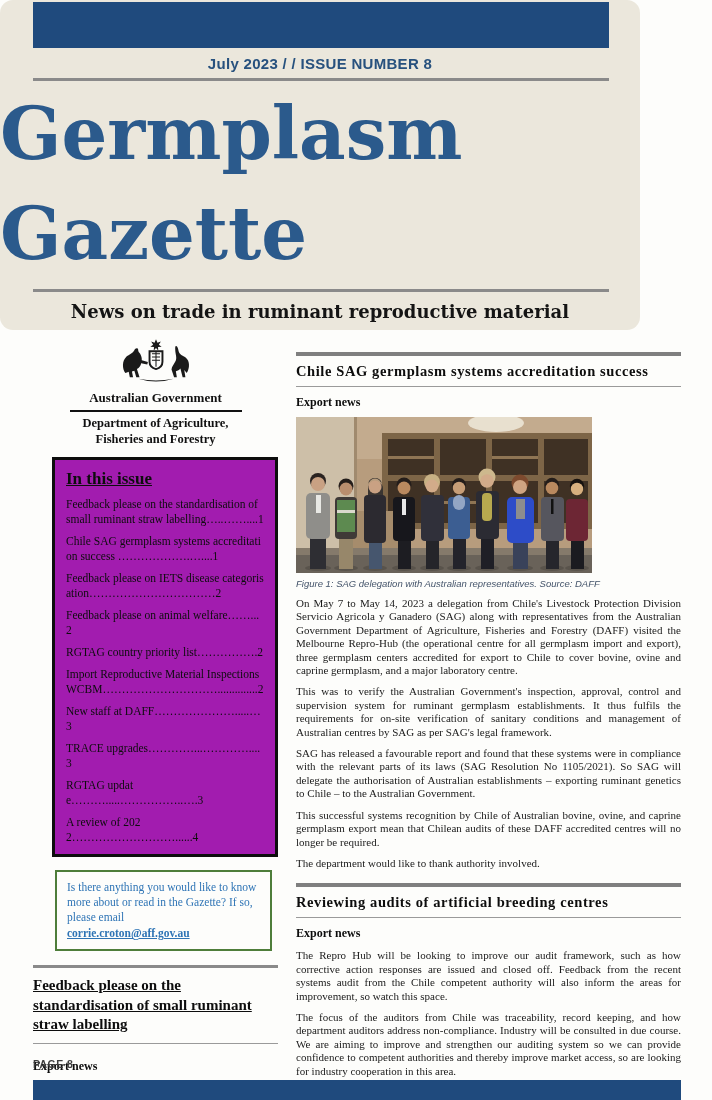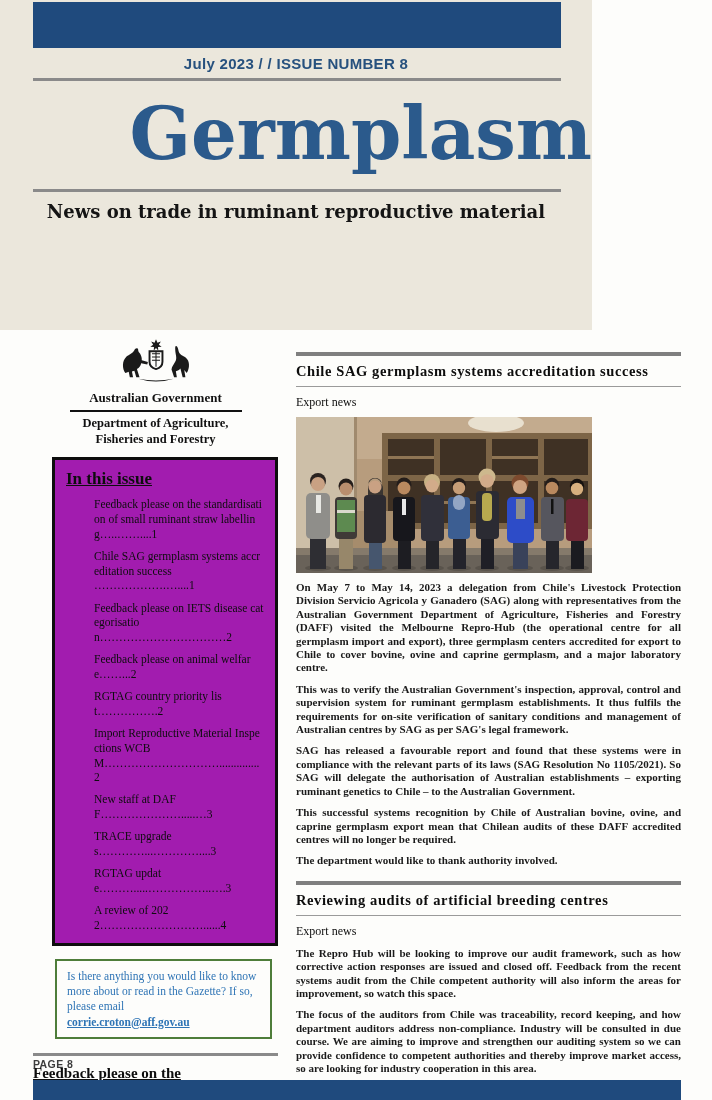--- a/index.html
+++ b/index.html
@@ -1,54 +1,54 @@
 <!DOCTYPE html>
 <html><head>
 <meta charset="utf-8">
 <style>
   * { margin:0; padding:0; box-sizing:border-box; }
   body { background:#e8e8e8; font-family:"Liberation Serif", serif; }
   .page { position:relative; width:712px; height:1100px; margin:0 auto; background:#fdfdfb; overflow:hidden; }
 
   
-  .masthead { position:absolute; top:0; left:0; width:592px; height:330px; background:#ebe7dc; }
+  .masthead { position:absolute; top:0; left:0; width:640px; height:330px; background:#ebe7dc;border-radius:13px; }
   .topbar { margin:2px 31px 0 33px; height:46px; background:#1f4a7d; }
   .issue-line { text-align:center; margin-top:7px; font-family:"Liberation Sans", sans-serif; font-weight:bold; font-size:15px; color:#27517e; letter-spacing:.3px; }
   .mast-rule { margin:6px 31px 0 33px; border:0; border-top:3px solid #8a8a8a; }
-  .mast-title { text-align:right; font-family:"DejaVu Serif", serif; font-weight:bold; font-size:72px; line-height:94px; color:#2b5a8c; margin-top:6px; }
+  .mast-title { text-align:left; font-family:"DejaVu Serif", serif; font-weight:bold; font-size:72px; line-height:94px; color:#2b5a8c; margin-top:6px; }
   .mast-rule2 { margin:8px 31px 0 33px; border:0; border-top:3px solid #8a8a8a; }
   .mast-subtitle { text-align:center; font-family:"DejaVu Serif", serif; font-weight:bold; font-size:18px; color:#141414; margin-top:9px; }
 
   
   .body-grid { position:absolute; top:330px; left:33px; width:648px; display:flex; gap:18px; }
   .left-col { width:245px; flex:none; }
   .right-col { flex:1; min-width:0; }
 
   
   .crest-block { text-align:center; padding-top:4px; }
   .crest-block svg { display:block; margin:0 auto; }
   .gov-name { font-size:13px; font-weight:bold; color:#111; margin-top:2px; }
   .lockup-divider { width:172px; border:0; border-top:2px solid #111; margin:4px auto 4px; }
   .dept-name { font-size:12.5px; font-weight:bold; color:#111; line-height:1.25; }
 
   .toc-box { margin:10px 0 0 19px; border:3px solid #0d0d0d; padding:9px 11px 8px; background:#a21caf; }
   .toc-heading { font-size:17px; font-weight:bold; text-decoration:underline; color:#0d0d0d; margin-bottom:8px; }
-  .toc-item { font-size:11.5px; line-height:1.28; color:#0d0d0d; margin-bottom:7.5px; word-break:break-all;margin-left:28px; }
+  .toc-item { font-size:11.5px; line-height:1.28; color:#0d0d0d; margin-bottom:7.5px; word-break:break-all; }
   .toc-item:last-child { margin-bottom:2px; }
 
   .note-box { margin:13px 6px 0 22px; border:2px solid #4e7d3a; border-radius:0; padding:8px 10px; color:#2e74b5; font-size:11.5px; line-height:1.3; }
   .note-email { color:#2e74b5; text-decoration:underline; display:inline-block; margin-top:1px; font-weight:bold; }
 
   .rule-thick { border:0; border-top:3px solid #8a8a8a; }
   .rule-thin { border:0; border-top:1px solid #9a9a9a; }
   .left-article .rule-thick { margin-top:14px; }
   .left-heading { font-size:15px; font-weight:bold; text-decoration:underline; line-height:1.3; color:#0d0d0d; margin:8px 0; }
-  .kicker { font-size:12px; font-weight:normal; color:#0d0d0d; }
+  .kicker { font-size:12px; font-weight:bold; color:#0d0d0d; }
   .left-article .kicker { margin-top:15px; }
-  .body-para { font-size:11px; line-height:1.22; color:#1a1a1a; text-align:justify; margin-top:8px;font-weight:bold; }
+  .body-para { font-size:11px; line-height:1.22; color:#1a1a1a; text-align:justify; margin-top:8px; }
 
   
   .right-col .rule-thick { margin-top:22px; border-top-width:4px; border-top-color:#7f7f7f; }
   .article-heading { font-size:14.5px; font-weight:bold; letter-spacing:.6px; color:#0d0d0d; margin:7px 0 6px; }
   .right-col .rule-thin { margin-bottom:8px; }
   .photo-frame { margin-top:7px; width:296px; height:156px; background:#b79c7d; }
   .photo-frame svg { display:block; }
   .fig-caption { font-family:"Liberation Sans", sans-serif; font-style:italic; font-size:9.5px; color:#44546a; margin-top:5px; }
   .article2 .rule-thick { margin-top:13px; }
 
@@ -59,20 +59,21 @@
 </head>
 <body>
 
 <div class="page">
 
   <div class="masthead">
     <div class="topbar"></div>
     <div class="issue-line">July 2023 / / ISSUE NUMBER 8</div>
     <hr class="mast-rule">
     <div class="mast-title">Germplasm</div>
+    <div class="mast-title">Gazette</div>
     <hr class="mast-rule2">
     <div class="mast-subtitle">News on trade in ruminant reproductive material</div>
   </div>
 
   <div class="body-grid">
 
     <div class="left-col">
 
       <div class="crest-block">
         <svg width="84" height="54" viewBox="0 0 104 58" aria-hidden="true">
@@ -212,20 +213,21 @@
                 <rect x="255" y="82" width="2.5" height="15" fill="#111"></rect>
                 <circle cx="256" cy="68" r="7.2" fill="#241d1a"></circle>
                 <circle cx="256" cy="71" r="6.3" fill="#b9895f"></circle>
               <rect x="275" y="120" width="13" height="32" fill="#1b1b20"></rect>
                 <rect x="270" y="82" width="22" height="42" rx="4" fill="#6d2634"></rect>
                 <circle cx="281" cy="69" r="7.2" fill="#17120f"></circle>
                 <circle cx="281" cy="72" r="6.2" fill="#d8b07f"></circle>
             </g>
           </svg>
         </div>
+        <div class="fig-caption">Figure 1: SAG delegation with Australian representatives. Source: DAFF</div>
 
         <p class="body-para">On May 7 to May 14, 2023 a delegation from Chile's Livestock Protection Division Servicio Agricola y Ganadero (SAG) along with representatives from the Australian Government Department of Agriculture, Fisheries and Forestry (DAFF) visited the Melbourne Repro-Hub (the operational centre for all germplasm import and export), three germplasm centers accredited for export to Chile to cover bovine, ovine and caprine germplasm, and a major laboratory centre.</p>
         <p class="body-para">This was to verify the Australian Government's inspection, approval, control and supervision system for ruminant germplasm establishments. It thus fulfils the requirements for on-site verification of sanitary conditions and management of Australian centres by SAG as per SAG's legal framework.</p>
         <p class="body-para">SAG has released a favourable report and found that these systems were in compliance with the relevant parts of its laws (SAG Resolution No 1105/2021). So SAG will delegate the authorisation of Australian establishments – exporting ruminant genetics to Chile – to the Australian Government.</p>
         <p class="body-para">This successful systems recognition by Chile of Australian bovine, ovine, and caprine germplasm export mean that Chilean audits of these DAFF accredited centres will no longer be required.</p>
         <p class="body-para">The department would like to thank authority involved.</p>
       </div>
 
       <div class="article2">
         <hr class="rule-thick">

